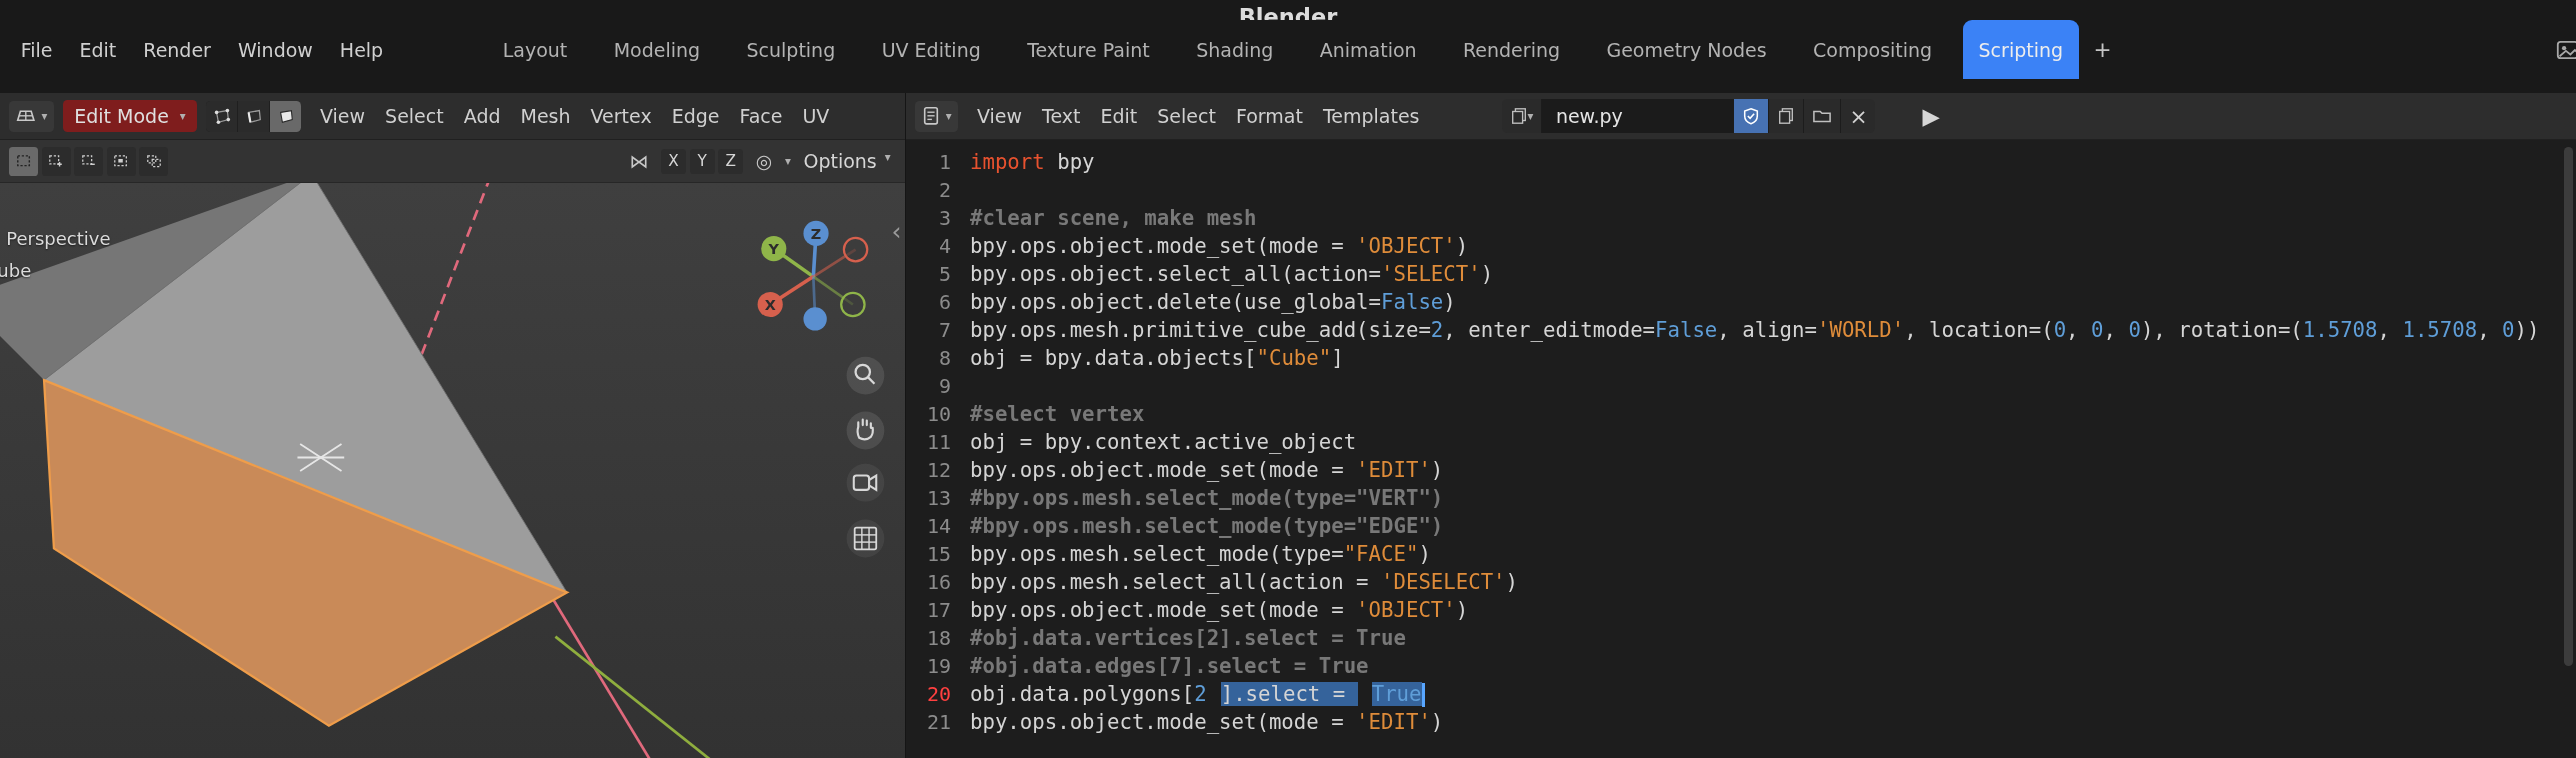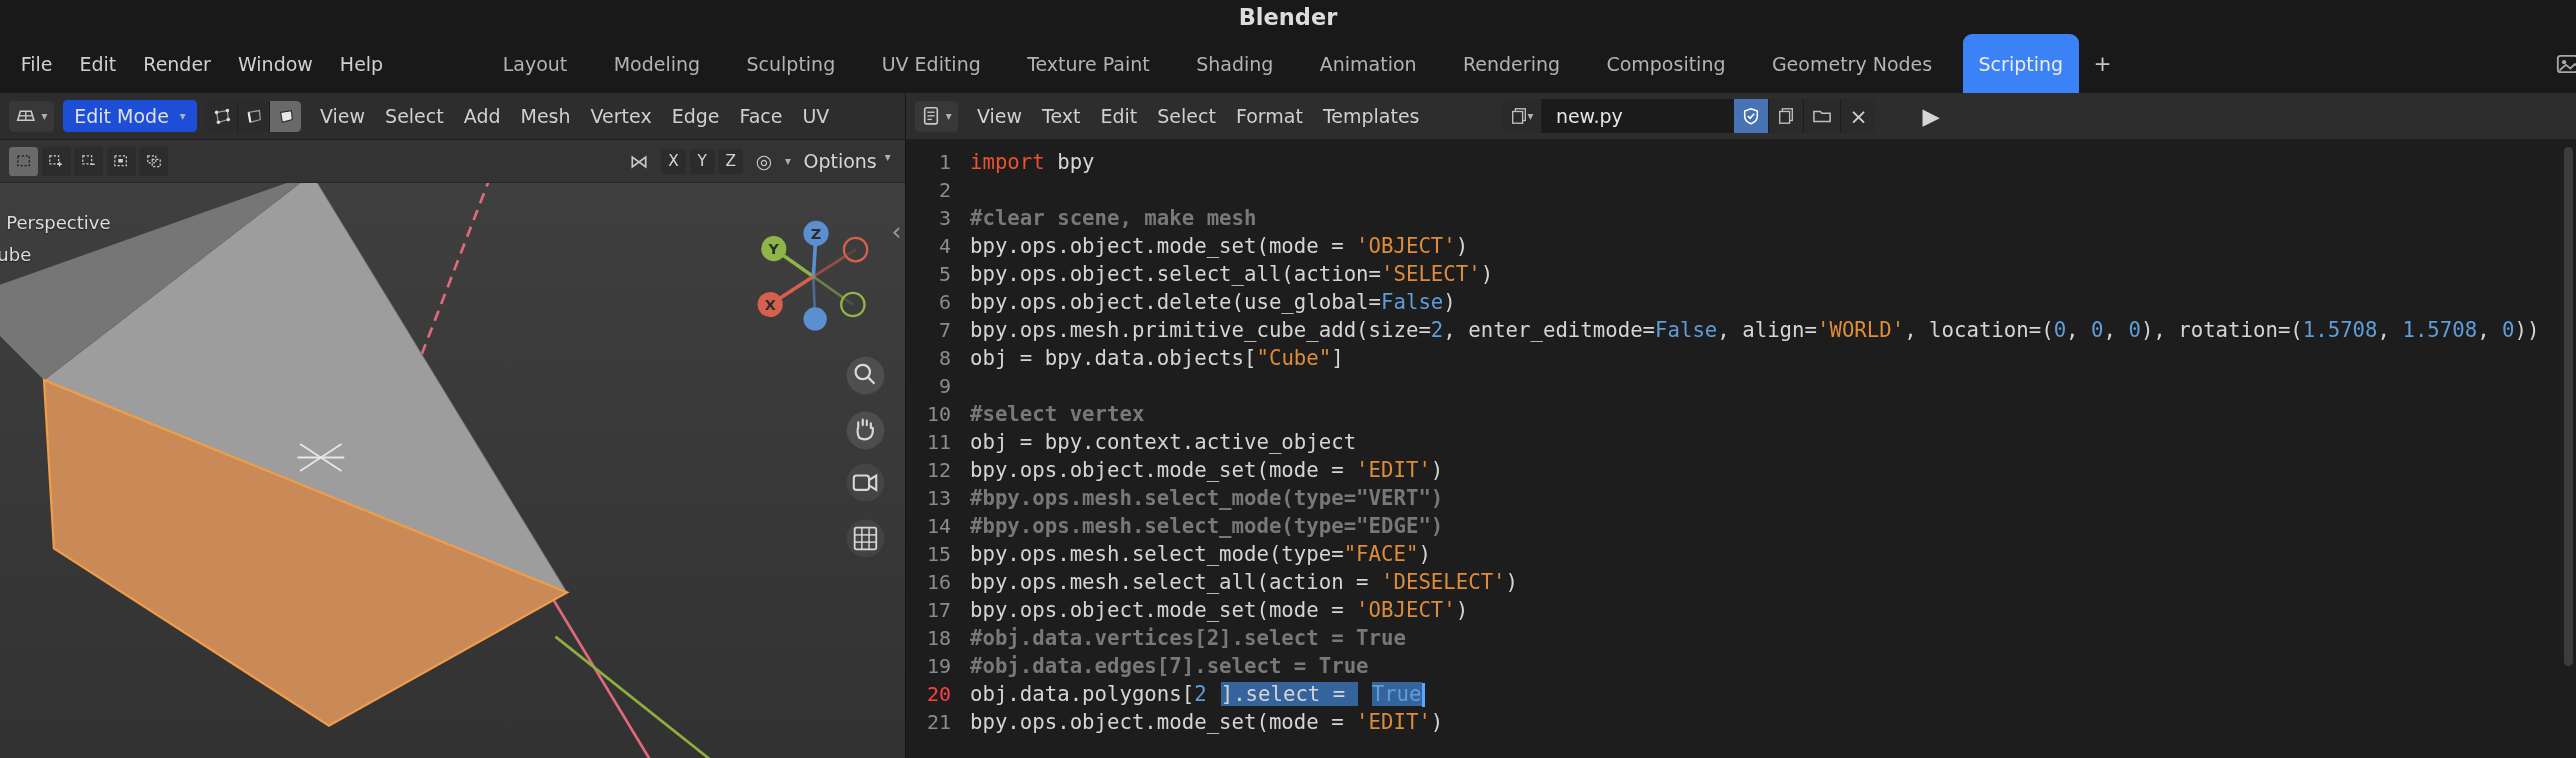--- a/index.html
+++ b/index.html
@@ -6,38 +6,38 @@
   html,body { width:2576px; height:759px; overflow:hidden; background:#191919;
     font-family:"DejaVu Sans", sans-serif; color:#cfcfcf; }
   .app { position:absolute; inset:0; width:2576px; height:759px; }
 
   
   .titlebar { position:absolute; top:0; left:0; right:0; height:34px; background:#191919;
     display:flex; align-items:center; justify-content:center; }
   .titlebar .title { font-size:22.5px; font-weight:bold; color:#dcdcdc; }
 
   
-  .menubar { position:absolute; top:34px; left:0; right:0; height:59px; background:#191919;
+  .menubar { position:absolute; top:20px; left:0; right:0; height:59px; background:#191919;
     display:flex; align-items:stretch; padding-left:7.2px; }
   .menubar .menus { display:flex; align-items:center; }
   .menu-item { padding:0 13.5px; font-size:19px; color:#d0d0d0; }
   .tabs { display:flex; align-items:stretch; margin-left:90px; gap:14.4px; }
   .tab { padding:0 16px; display:flex; align-items:center; font-size:19px; color:#b3b3b3;
     border-radius:9px 9px 0 0; }
   .tab.active { background:#3b82f6; color:#ededed;text-align:center; }
   .newtab { display:flex; align-items:center; padding:0 14.4px; font-size:21.6px; color:#c4c4c4; }
   .scene-ico { position:absolute; right:-3.6px; top:50%; transform:translateY(-50%); }
 
   
   .hdr { position:absolute; top:0; left:0; right:0; height:47px; background:#2d2d2d;
     border-bottom:0.9px solid #202020; display:flex; align-items:center; gap:9px; padding:0 9px; }
   .icon-btn { display:flex; align-items:center; gap:4.5px; background:#383838; border-radius:4.5px;
     height:31px; padding:0 6.3px; }
   .chev { font-size:11.7px; color:#b0b0b0; }
-  .dd { display:flex; align-items:center; gap:10.8px; background:#1d4ed8; border-radius:4.5px;
+  .dd { display:flex; align-items:center; gap:10.8px; background:#7f1d1d; border-radius:4.5px;
     height:32px; padding:0 11.7px; font-size:19px; color:#e0e0e0; }
   .hdr .menus { display:flex; align-items:center; }
   .hdr .menu-item { padding:0 10px; }
 
   
   .vp { position:absolute; top:93px; left:0; width:905px; bottom:0; background:#353535; }
   .seg { display:flex; gap:0.9px; background:#1f1f1f; border-radius:4.5px; overflow:hidden; }
   .sbtn { width:31px; height:31px; background:#2b2b2b; display:flex; align-items:center; justify-content:center; }
   .sbtn.active { background:#696969; }
 
@@ -52,21 +52,21 @@
   .tbtn.active { background:#6a6a6a; }
   .axes { display:flex; gap:3.6px; }
   .axis { width:25px; height:25px; border-radius:3.6px; background:#2c2c2c; color:#d6d6d6;
     font-size:15.3px; display:flex; align-items:center; justify-content:center; }
   .glyph { font-size:19px; color:#c8c8c8; }
   .opt { display:flex; align-items:flex-start; gap:8px; font-size:19px; color:#d6d6d6; }
 
   .canvas { position:absolute; top:90px; left:0; right:0; bottom:0; overflow:hidden;
     background:linear-gradient(#3f3f3f,#323232); }
   .canvas svg.vc { position:absolute; inset:0; width:100%; height:100%; }
-  .ov { position:absolute; font-size:18px; color:#dcdcdc; text-shadow:0 0.9px 1.8px rgba(0,0,0,.55); }
+  .ov { position:absolute; font-size:18px; color:#dcdcdc; text-shadow:0 0.9px 1.8px rgba(0,0,0,.55);margin-top:16px; }
   .ov-persp { left:6.3px; top:29px; }
   .ov-obj { left:-2.7px; top:61px; }
   .collapse { position:absolute; right:3.6px; top:36px; font-size:25px; color:#9a9a9a; line-height:1; }
   .axY { stroke:#8fae3e; stroke-width:3; }
   .axX { stroke:#e0697c; stroke-width:3; }
   .dash { stroke-dasharray:12 8; }
 
   
   .te { position:absolute; top:93px; left:905px; right:0; bottom:0; background:#1d1d1d;
     border-left:1.8px solid #151515; }
@@ -116,22 +116,22 @@
       </div>
     <div class="tabs">
         <span class="tab">Layout</span>
         <span class="tab">Modeling</span>
         <span class="tab">Sculpting</span>
         <span class="tab">UV Editing</span>
         <span class="tab">Texture Paint</span>
         <span class="tab">Shading</span>
         <span class="tab">Animation</span>
         <span class="tab">Rendering</span>
+        <span class="tab">Geometry Nodes</span>
         <span class="tab">Compositing</span>
-        <span class="tab">Geometry Nodes</span>
         <span class="tab active">Scripting</span>
       </div>
     <span class="newtab">+</span>
     <span class="scene-ico">
       <svg width="23.4" height="23.4" viewBox="0 0 26 26">
         <rect x="2" y="4" width="22" height="18" rx="3" fill="none" stroke="#a8a8a8" stroke-width="2"></rect>
         <circle cx="9" cy="11" r="2.4" fill="#a8a8a8"></circle>
         <path d="M4 20 L11 14 L16 18 L21 13 L24 16" fill="none" stroke="#a8a8a8" stroke-width="2"></path>
       </svg>
     </span>

